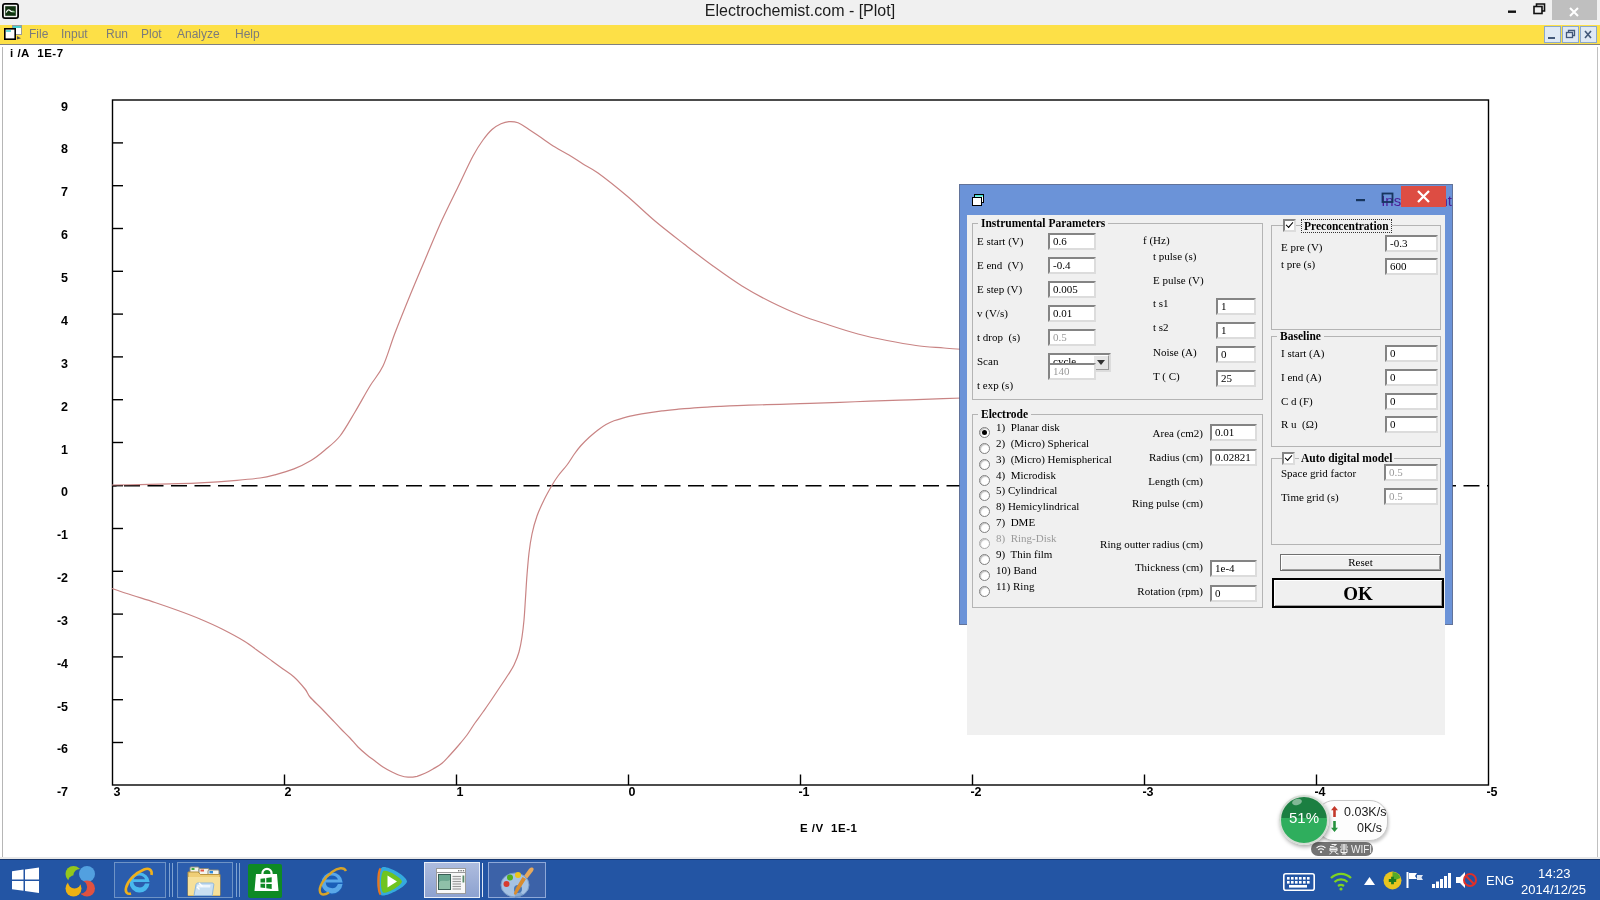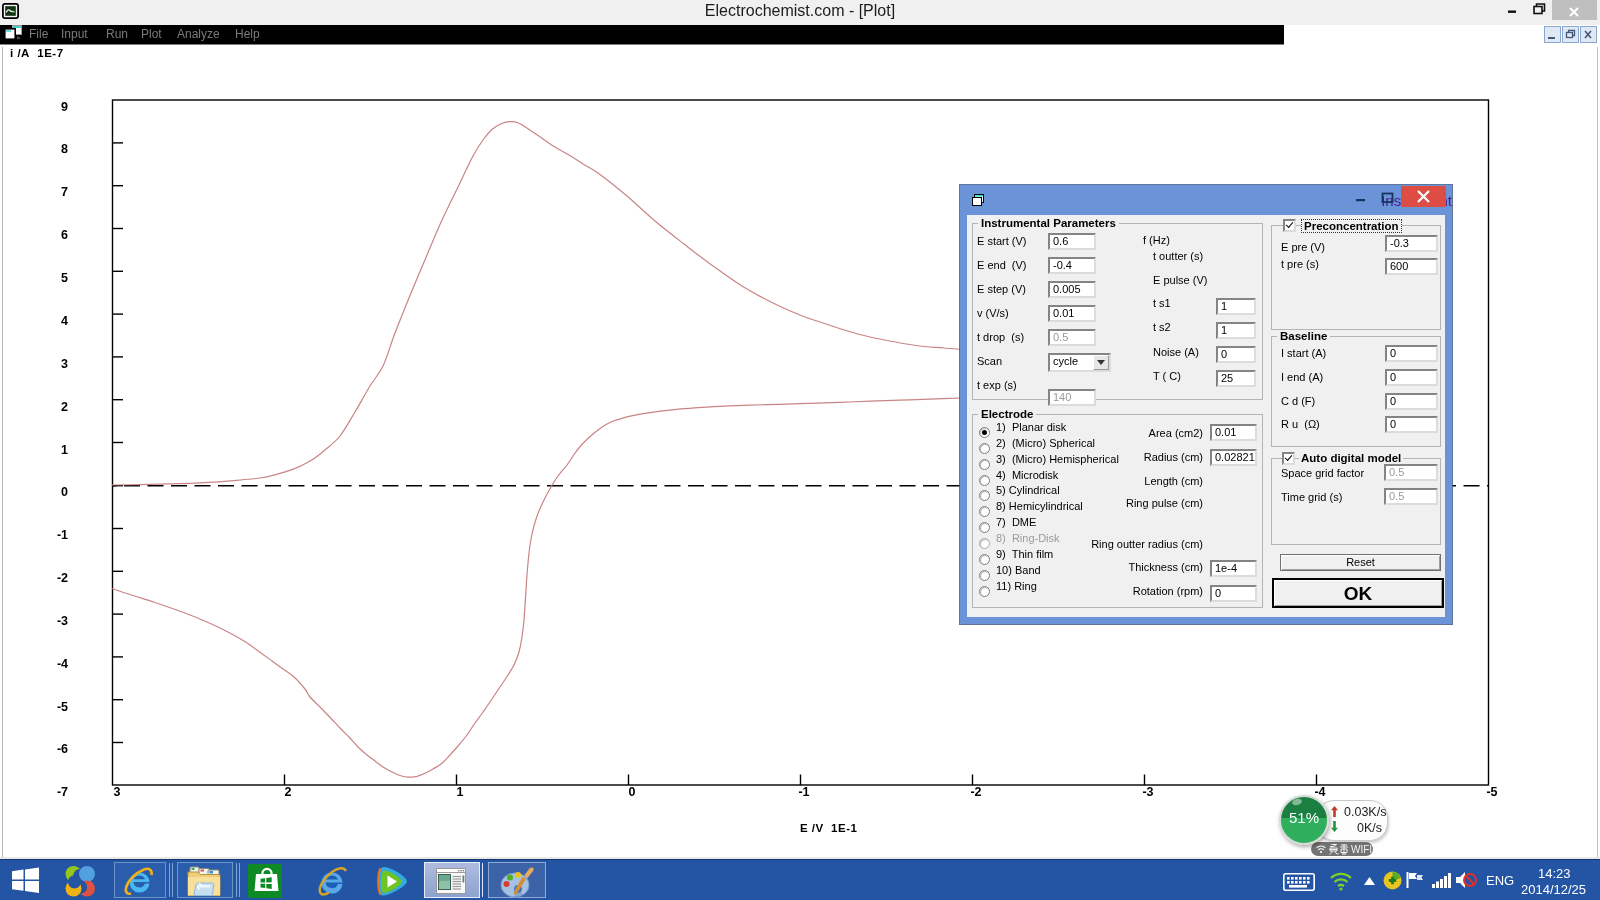--- a/index.html
+++ b/index.html
@@ -1,29 +1,29 @@
 <!DOCTYPE html>
 <html><head>
 <meta charset="utf-8">
 <style>
   * { margin:0; padding:0; box-sizing:border-box; }
   html,body { width:1600px; height:900px; overflow:hidden; font-family:"Liberation Sans", sans-serif; background:#fff; }
   #titlebar { position:absolute; left:0; top:0; width:1600px; height:25px; background:#f0f0f0; }
   #titletext { position:absolute; left:0; top:2px; width:1600px; text-align:center; font-size:16px; color:#1c1c1c; }
-  #menubar { position:absolute; left:0; top:25px; width:1284px; height:20px; background:#000000; border-bottom:1px solid #808080; }
+  #menubar { position:absolute; left:0; top:25px; width:1600px; height:20px; background:#fde047; border-bottom:1px solid #808080; }
   .menuitem { position:absolute; top:2px; font-size:12px; color:#7b7b7b; }
   #client { position:absolute; left:0; top:45px; width:1600px; height:812px; background:#ffffff; }
   #clientL { position:absolute; left:2px; top:47px; width:1px; height:810px; background:#b6b6b6; }
   #clientR { position:absolute; left:1597px; top:47px; width:1px; height:810px; background:#c0c0c0; }
   #plotsvg { position:absolute; left:0; top:0; }
   
   #dlg { position:absolute; left:960px; top:185px; width:492px; height:439px; background:#6b93d8; font-size:11px; color:#000; box-shadow:0 0 0 1px rgba(70,90,135,0.85); }
   #dlgtitle { position:absolute; left:0; top:0; width:100%; height:30px; }
   #dlgtitle .txt { position:absolute; left:0; top:7px; width:100%; text-align:right; font-size:15px; color:#4c1d95; }
-  #dlgbody { position:absolute; left:7px; top:30px; width:478px; height:402px; background:#f0f0f0; }
+  #dlgbody { position:absolute; left:7px; top:30px; width:478px; height:520px; background:#f0f0f0;font-family:Liberation Serif, serif; }
   .grp { position:absolute; border:1px solid #b4b4b4; border-radius:0; }
   .grp .cap { position:absolute; top:-7px; left:5px; background:#f0f0f0; padding:0 3px; font-weight:bold; font-size:11.5px; white-space:nowrap; }
   .lbl { position:absolute; white-space:nowrap; font-size:11px; }
   .fld { position:absolute; background:#fff; border:2px solid; border-color:#848484 #dcdcdc #dcdcdc #848484; font-size:11px; line-height:13px; padding-left:3px; white-space:nowrap; }
   .fld.dis { color:#9a9a9a; }
   .rlab { text-align:right; }
   .radio { position:absolute; width:11px; height:11px; border-radius:50%; background:#fff; border:1px solid #808080; box-shadow:inset 1px 1px 1px rgba(0,0,0,0.25); }
   .radio.sel:after { content:""; position:absolute; left:2px; top:2px; width:5px; height:5px; border-radius:50%; background:#000; }
   .radio.dis { border-color:#a8a8a8; }
   .chk { position:absolute; width:13px; height:13px; background:#fff; border:2px solid; border-color:#848484 #dcdcdc #dcdcdc #848484; }
@@ -201,24 +201,24 @@
     <div class="lbl" style="left:10px;top:92px">v (V/s)</div>      
       <div class="fld" style="left:81px;top:90px;width:48px;height:17px">0.01</div>
     <div class="lbl" style="left:10px;top:116px">t drop&nbsp; (s)</div> 
       <div class="fld dis" style="left:81px;top:114px;width:48px;height:17px">0.5</div>
     <div class="lbl" style="left:10px;top:140px">Scan</div>
     <div class="fld" style="left:81px;top:138px;width:63px;height:19px">cycle
       <span style="position:absolute;right:0;top:0;width:16px;height:15px;background:#e6e6e6;border:1px solid;border-color:#fff #9a9a9a #9a9a9a #fff"></span>
       <span style="position:absolute;right:4px;top:5px;width:0;height:0;border:4px solid transparent;border-top:5px solid #333"></span>
     </div>
     <div class="lbl" style="left:10px;top:164px">t exp (s)</div>   
-      <div class="fld dis" style="left:81px;top:174px;width:48px;height:17px">140</div>
+      <div class="fld dis" style="left:81px;top:148px;width:48px;height:17px">140</div>
 
     <div class="lbl" style="left:176px;top:19px">f (Hz)</div>
-    <div class="lbl" style="left:186px;top:35px">t outter (s)</div>
+    <div class="lbl" style="left:186px;top:35px">t pulse (s)</div>
     <div class="lbl" style="left:186px;top:59px">E pulse (V)</div>
     <div class="lbl" style="left:186px;top:82px">t s1</div>  
       <div class="fld" style="left:249px;top:83px;width:40px;height:17px">1</div>
     <div class="lbl" style="left:186px;top:106px">t s2</div> 
       <div class="fld" style="left:249px;top:107px;width:40px;height:17px">1</div>
     <div class="lbl" style="left:186px;top:131px">Noise (A)</div> 
       <div class="fld" style="left:249px;top:131px;width:40px;height:17px">0</div>
     <div class="lbl" style="left:186px;top:155px">T ( C)</div>  
       <div class="fld" style="left:249px;top:155px;width:40px;height:17px">25</div>
 

